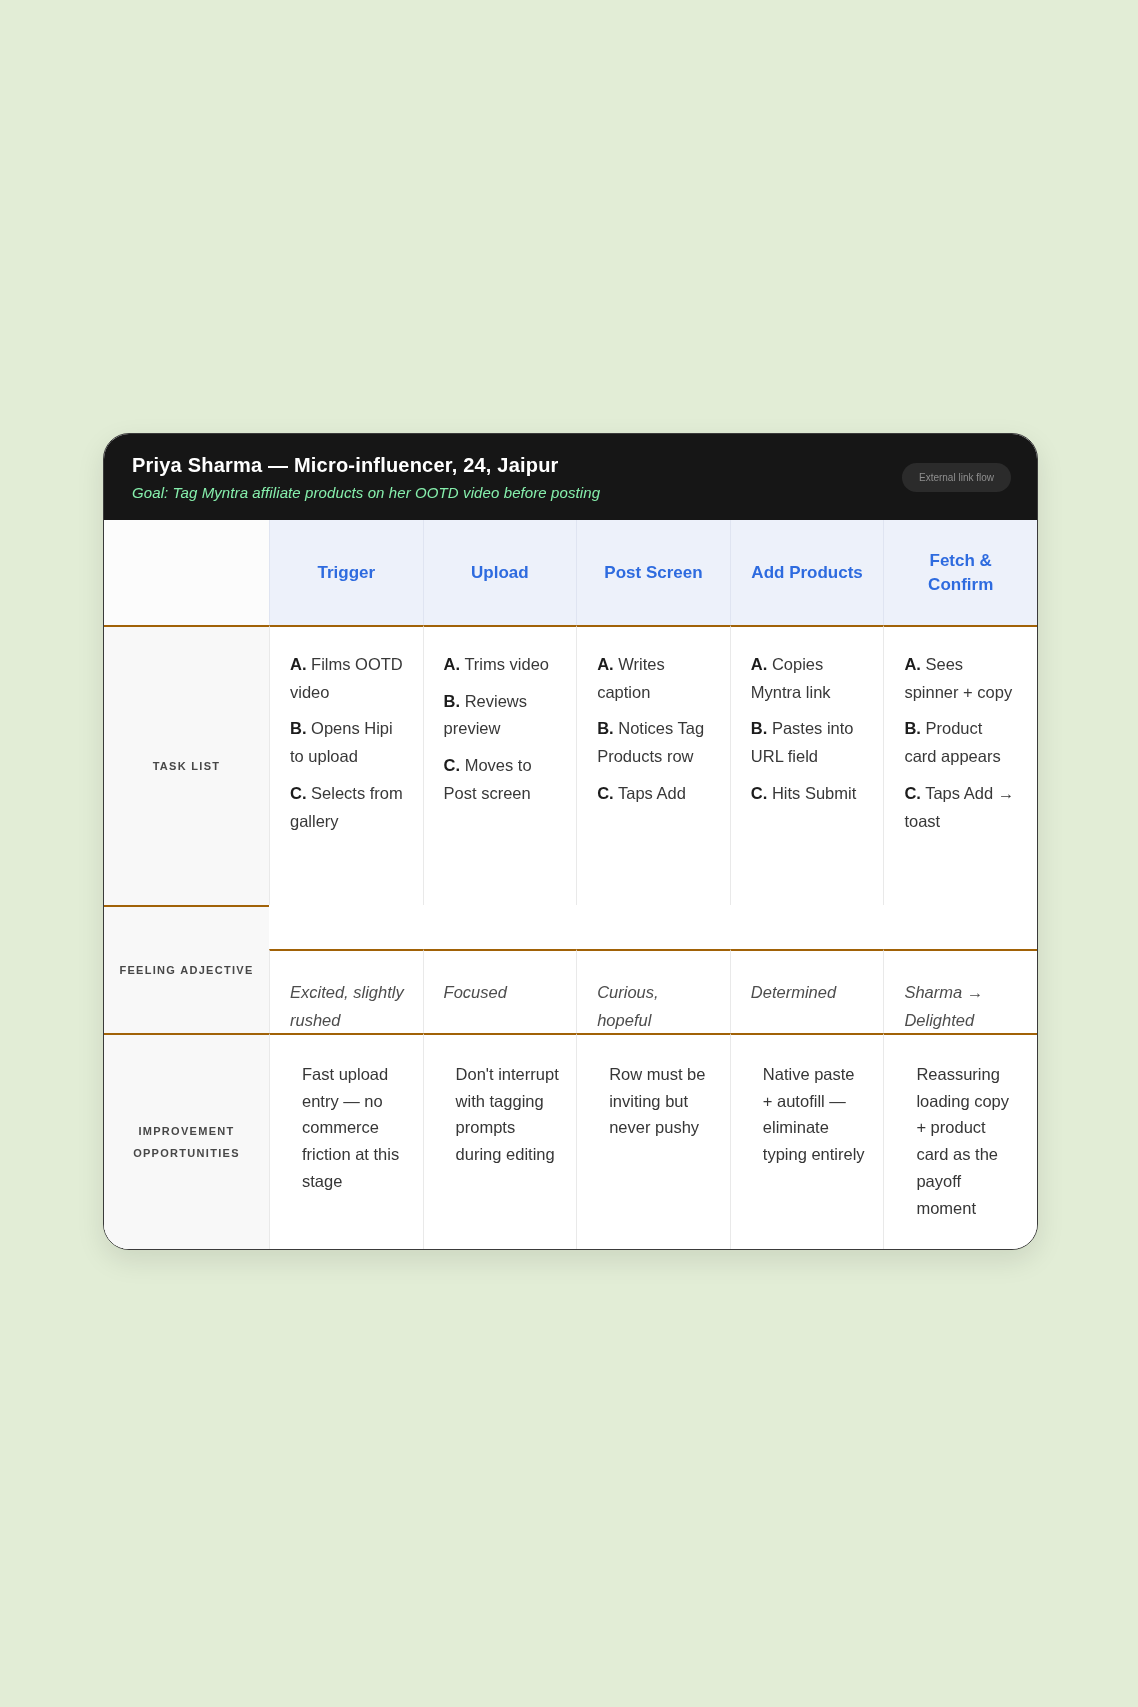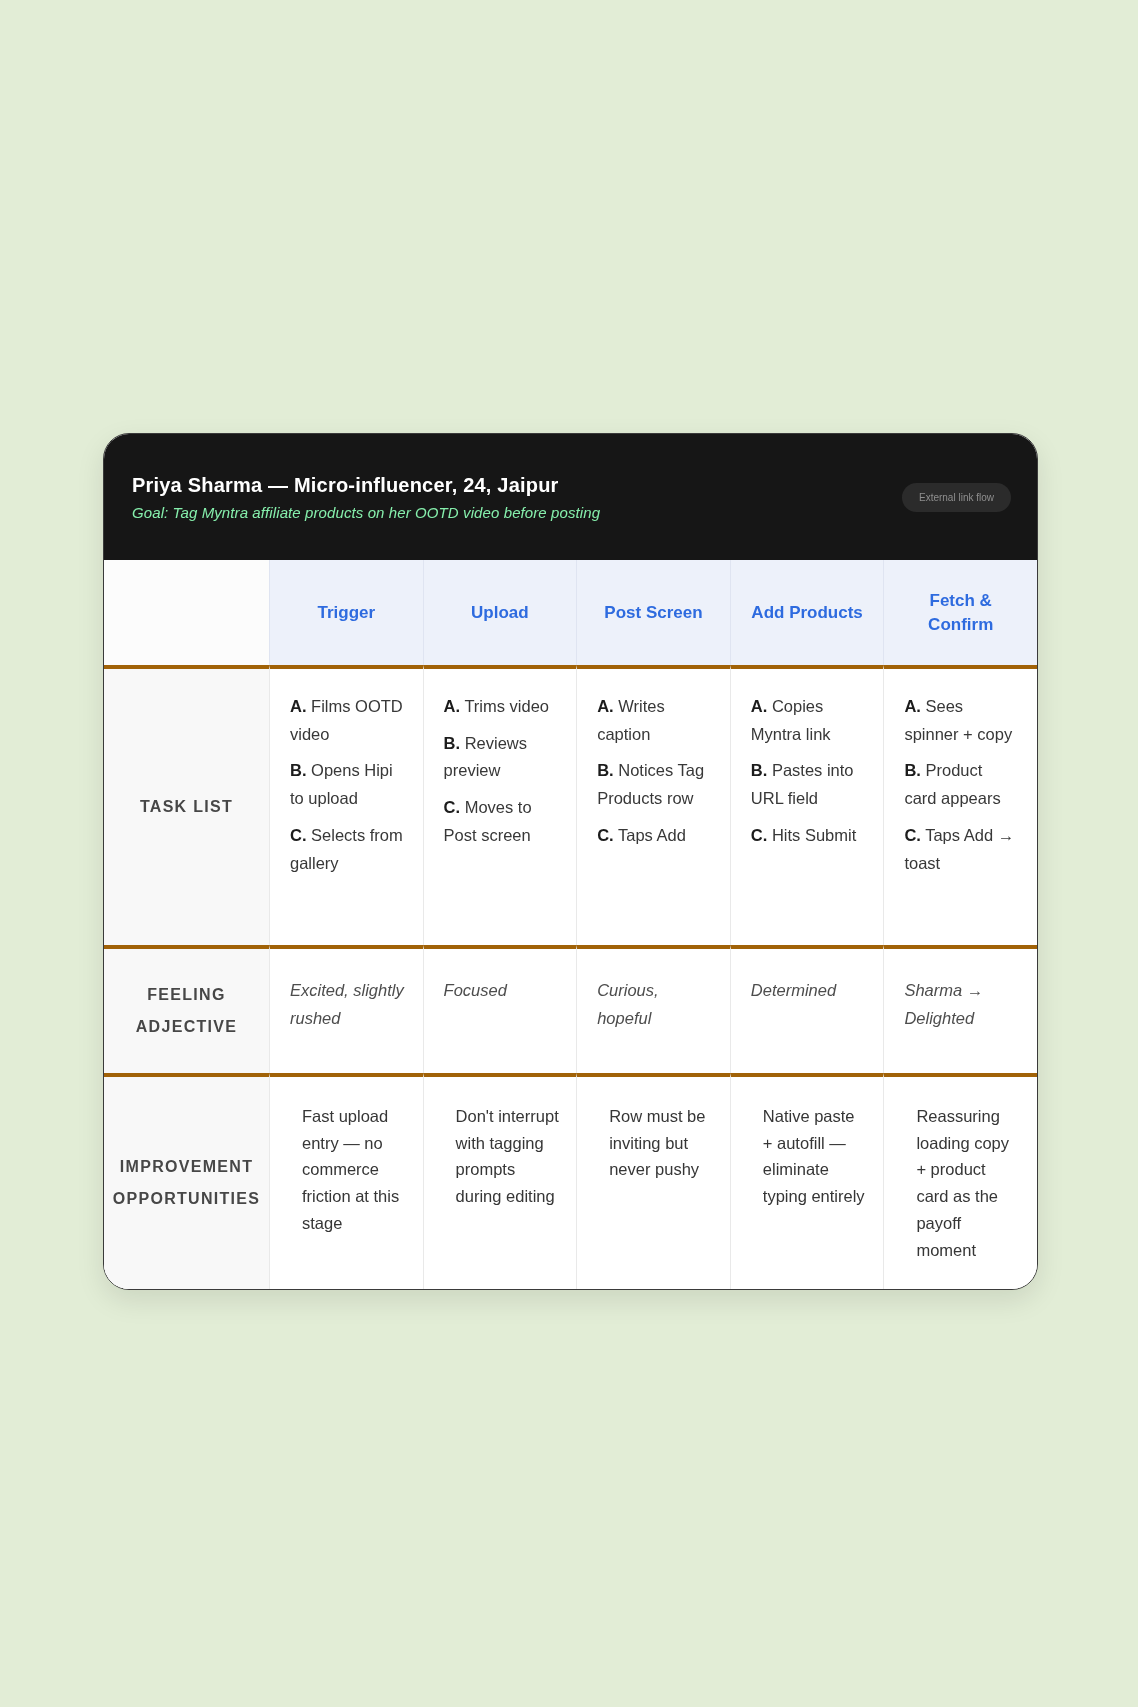--- a/index.html
+++ b/index.html
@@ -9,55 +9,55 @@
     font-family:"Liberation Sans",sans-serif;
     position:relative;overflow:hidden;
   }
   .card{
     position:absolute;left:103px;top:433px;width:935px;
     background:#ffffff;border-radius:26px;overflow:hidden;
     border:1px solid #3a3a3a;box-sizing:border-box;
     box-shadow:0 10px 28px rgba(0,0,0,0.10);
   }
   .card-header{
-    background:#161616;height:126px;
+    background:#161616;height:86px;
     display:flex;align-items:center;justify-content:space-between;
     padding:0 26px 0 28px;box-sizing:border-box;
   }
   .title{color:#ffffff;font-size:20px;font-weight:700;letter-spacing:.2px;margin-bottom:7px;}
   .subtitle{color:#86efac;font-size:15px;letter-spacing:.1px;font-style:italic;}
   .badge{
     background:#2b2b2b;color:#8f8f8f;font-size:10px;
     padding:9px 17px;border-radius:999px;white-space:nowrap;flex:0 0 auto;
   }
   .journey-table{
     display:grid;
     grid-template-columns:165px repeat(5,1fr);
     grid-template-rows:105px 280px 128px 216px;
     background:#ffffff;
   }
-  .cell{box-sizing:border-box;border-left:1px solid #e9e9e9;border-top:4px solid #a16207;}
+  .cell{box-sizing:border-box;border-left:1px solid #e9e9e9;border-top:2px solid #a16207;}
   .first-col{border-left:none;}
   .hdr-row{border-top:none;}
   .corner{background:#fcfcfc;}
   .col-header{
     background:#edf1fa;border-left:1px solid #dfe4f1;
     display:flex;align-items:center;justify-content:center;text-align:center;
     color:#2e6bdf;font-weight:700;font-size:17px;line-height:1.4;padding:0 14px;
   }
   .row-label{
     background:#f8f8f8;
     display:flex;align-items:center;justify-content:center;text-align:center;
-    color:#474747;font-weight:700;font-size:16px;letter-spacing:1.3px;
+    color:#474747;font-weight:700;font-size:11px;letter-spacing:1.3px;
     line-height:2;padding:12px 10px;
   }
   .task{padding:24px 18px 16px 20px;font-size:16.5px;color:#383838;line-height:1.68;}
   .task p{margin:0 0 9px;}
   .task b{color:#1c1c1c;font-weight:700;}
-  .feeling{padding:27px 18px 16px 20px;font-style:italic;color:#4d4d4d;font-size:16.5px;line-height:1.7;}
+  .feeling{padding:27px 18px 16px 20px;font-style:italic;color:#4d4d4d;font-size:16.5px;line-height:1.7;margin-top:44px;}
   .improvement{padding:26px 16px 16px 32px;font-size:16.5px;color:#363636;line-height:1.62;}
 </style>
 </head>
 <body>
 
 <div class="card">
   <div class="card-header">
     <div>
       <div class="title">Priya Sharma — Micro-influencer, 24, Jaipur</div>
       <div class="subtitle">Goal: Tag Myntra affiliate products on her OOTD video before posting</div>

